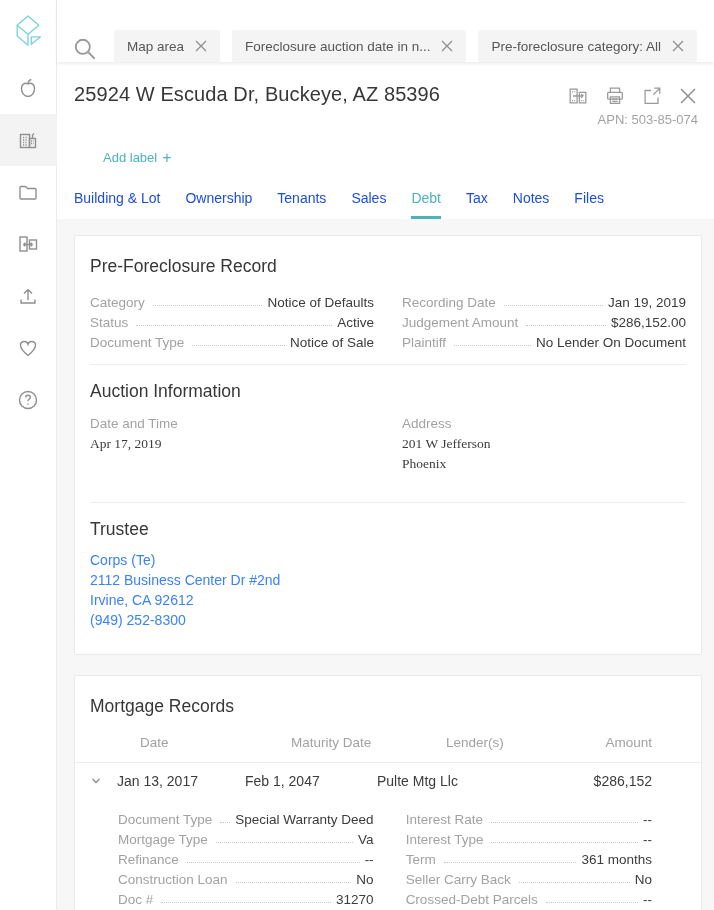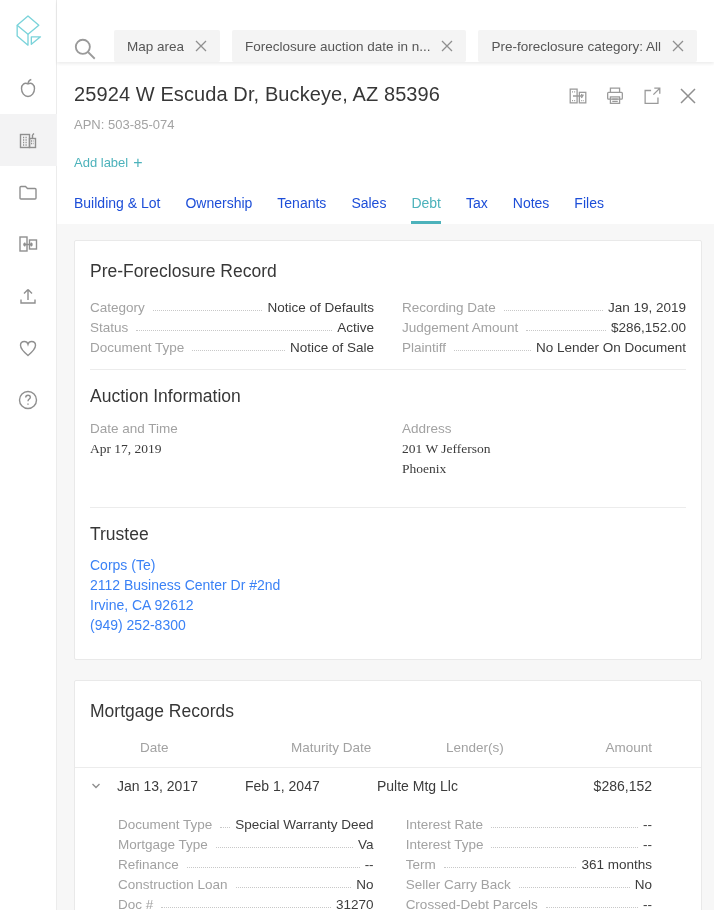--- a/index.html
+++ b/index.html
@@ -23,22 +23,22 @@
   .search-btn { margin-right:16px; display:flex; cursor:pointer; }
   .chip { display:flex; align-items:center; background:#f4f4f4; height:32px; padding:0 13px;
     border-radius:2px; margin-right:12px; font-size:13.5px; color:#565656; cursor:pointer; white-space:nowrap; }
   .chip .chip-x { margin-left:11px; display:flex; cursor:pointer; }
 
   .prop-header { background:#fff; padding:21px 16px 0 17px; }
   .title-row { display:flex; align-items:flex-start; justify-content:space-between; }
   .addr { font-size:20px; font-weight:500; color:#373737; letter-spacing:0.1px; }
   .actions { display:flex; align-items:center; gap:15px; padding-top:2px; }
   .actions .abtn { display:flex; cursor:pointer; }
-  .apn { margin-top:10px; font-size:13px; color:#a3a3a3; }
-  .add-label { margin-top:23px; font-size:13px; color:#4cb2bb; display:inline-flex; align-items:center; gap:5px; cursor:pointer; }
+  .apn { margin-top:5px; font-size:13px; color:#a3a3a3;text-align:right; }
+  .add-label { margin-top:23px; font-size:13px; color:#4cb2bb; display:inline-flex; align-items:center; gap:5px; cursor:pointer;margin-left:29px; }
   .add-label .plus { font-size:16px; line-height:13px; }
 
   .tabs { background:#fff; display:flex; gap:25px; padding:24px 16px 0 17px; }
   .tab { font-size:14px; color:#1d4ed8; padding-bottom:10px; border-bottom:3px solid transparent; cursor:pointer; }
   .tab.active { color:#4cb2bb; border-bottom-color:#4cb2bb; }
 
   .content { flex:1; background:#f7f7f7; padding:16px 12px 0 17px; overflow:hidden; }
   .card { background:#fff; border:1px solid #e9e9e9; border-radius:2px; }
   .card1 { padding:20px 15px 24px 15px; }
   .sec-title { font-size:17.5px; font-weight:500; color:#373737; }

